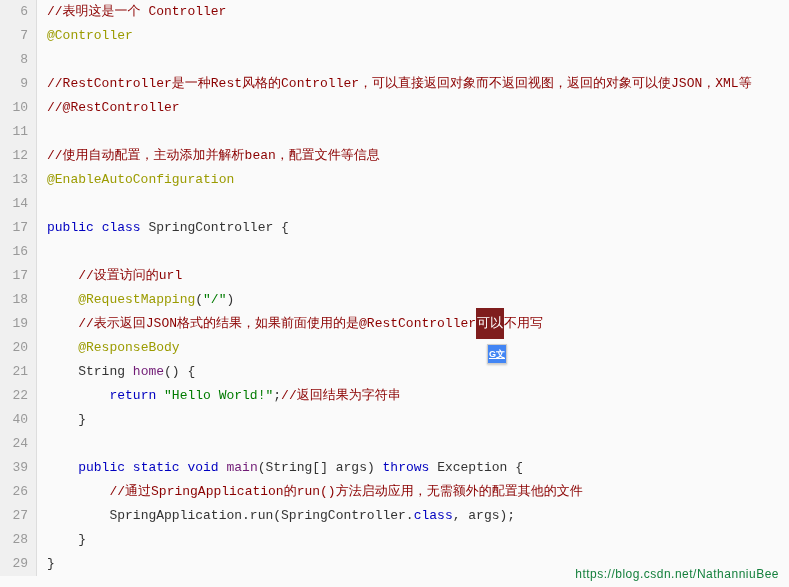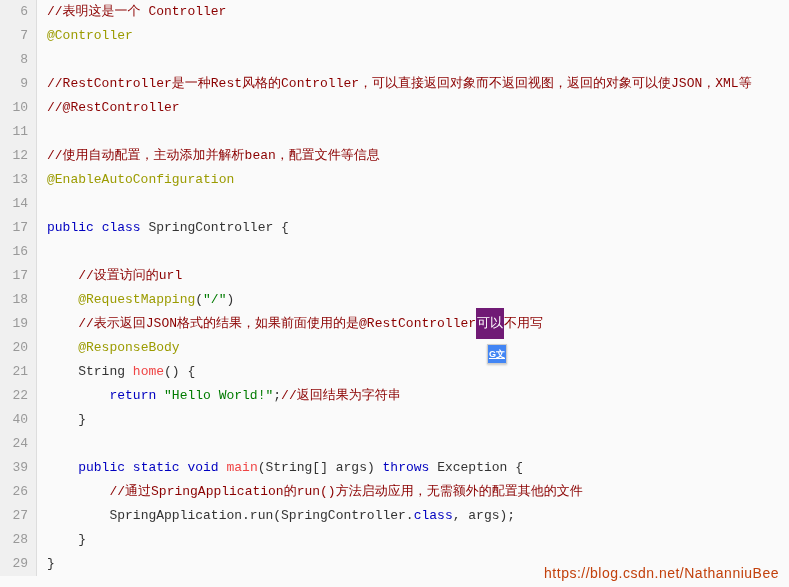--- a/index.html
+++ b/index.html
@@ -33,31 +33,31 @@
     white-space: pre;
     overflow: visible;
   }
   .line {
     height: 24px;
     line-height: 24px;
   }
   .cm { color: #8b0000; margin-top: 32px; } 
   .kw { color: #0000c0; } 
   .an { color: #9b9b00; } 
-  .fn { color: #ef4444; } 
+  .fn { color: #701a75; } 
   .str { color: #007b00; }
   .txt { color: #333; }
-  .sel { background: #701a75; color: #fff; padding: 8px 1px; }
+  .sel { background: #7f1d1d; color: #fff; padding: 8px 1px; }
   .watermark {
     position: absolute;
     right: 10px;
     bottom: 6px;
-    color: #c2410c;
+    color: #15803d;
     font-family: Arial, sans-serif;
-    font-size: 14px;
+    font-size: 12px;
     text-align: right;
     letter-spacing: 0.5px;
   }
   .translate-badge {
     position: absolute;
     left: 487px;
     top: 344px;
     width: 18px;
     height: 18px;
     background: #4285f4;

